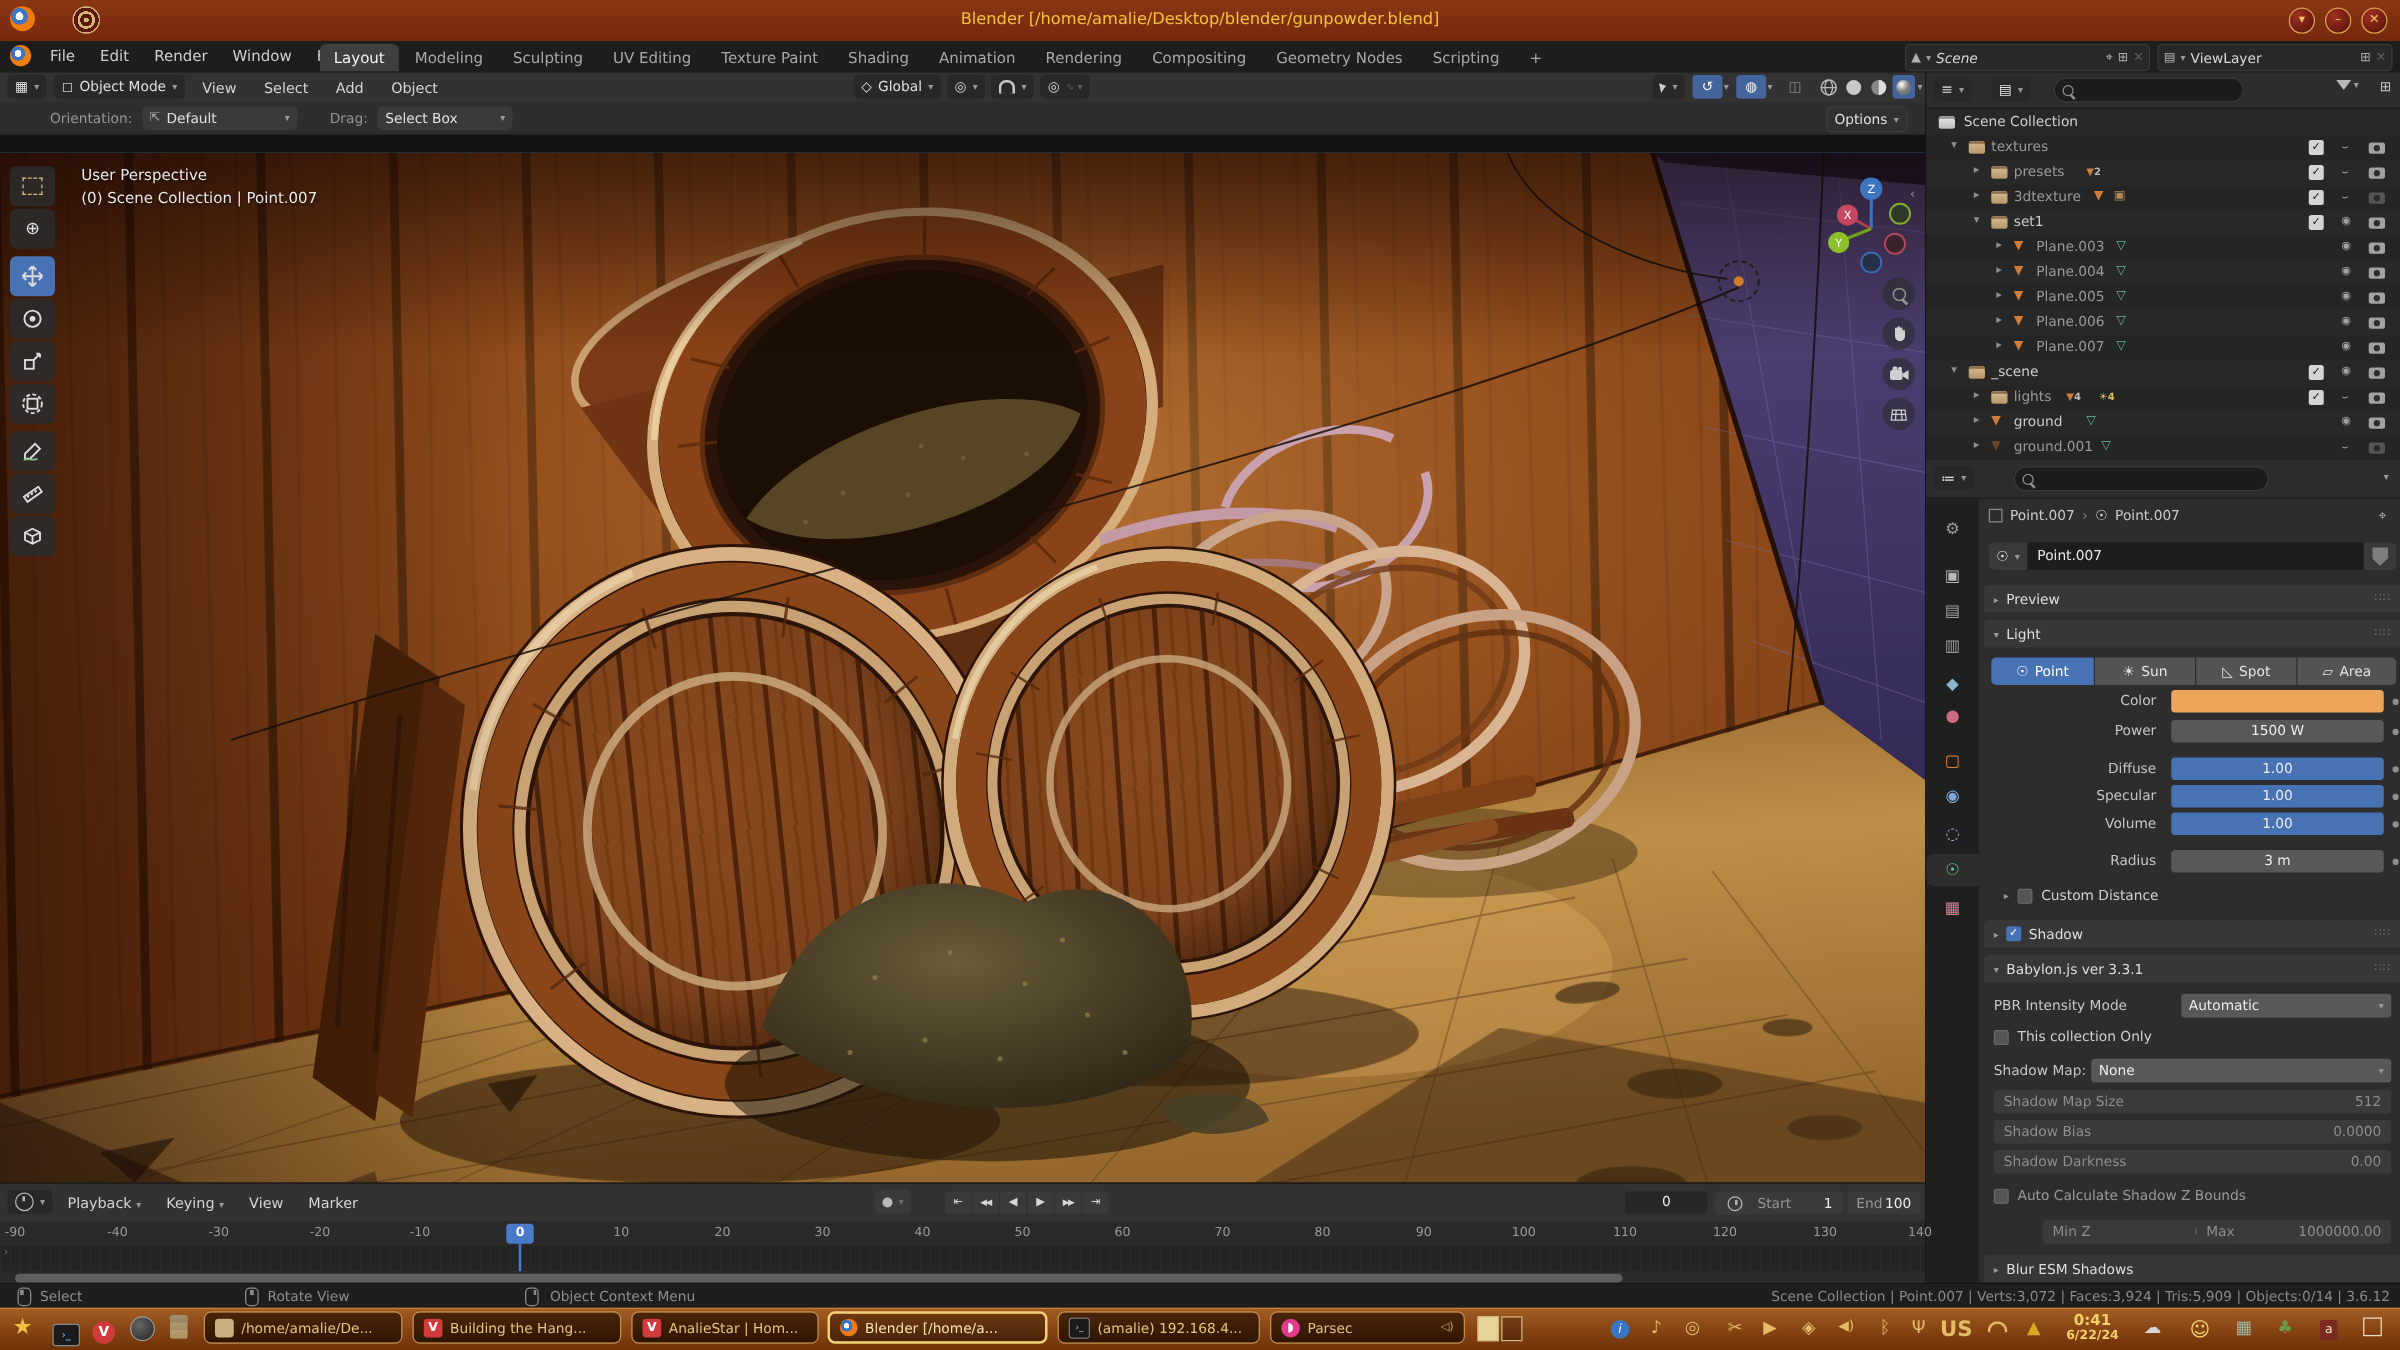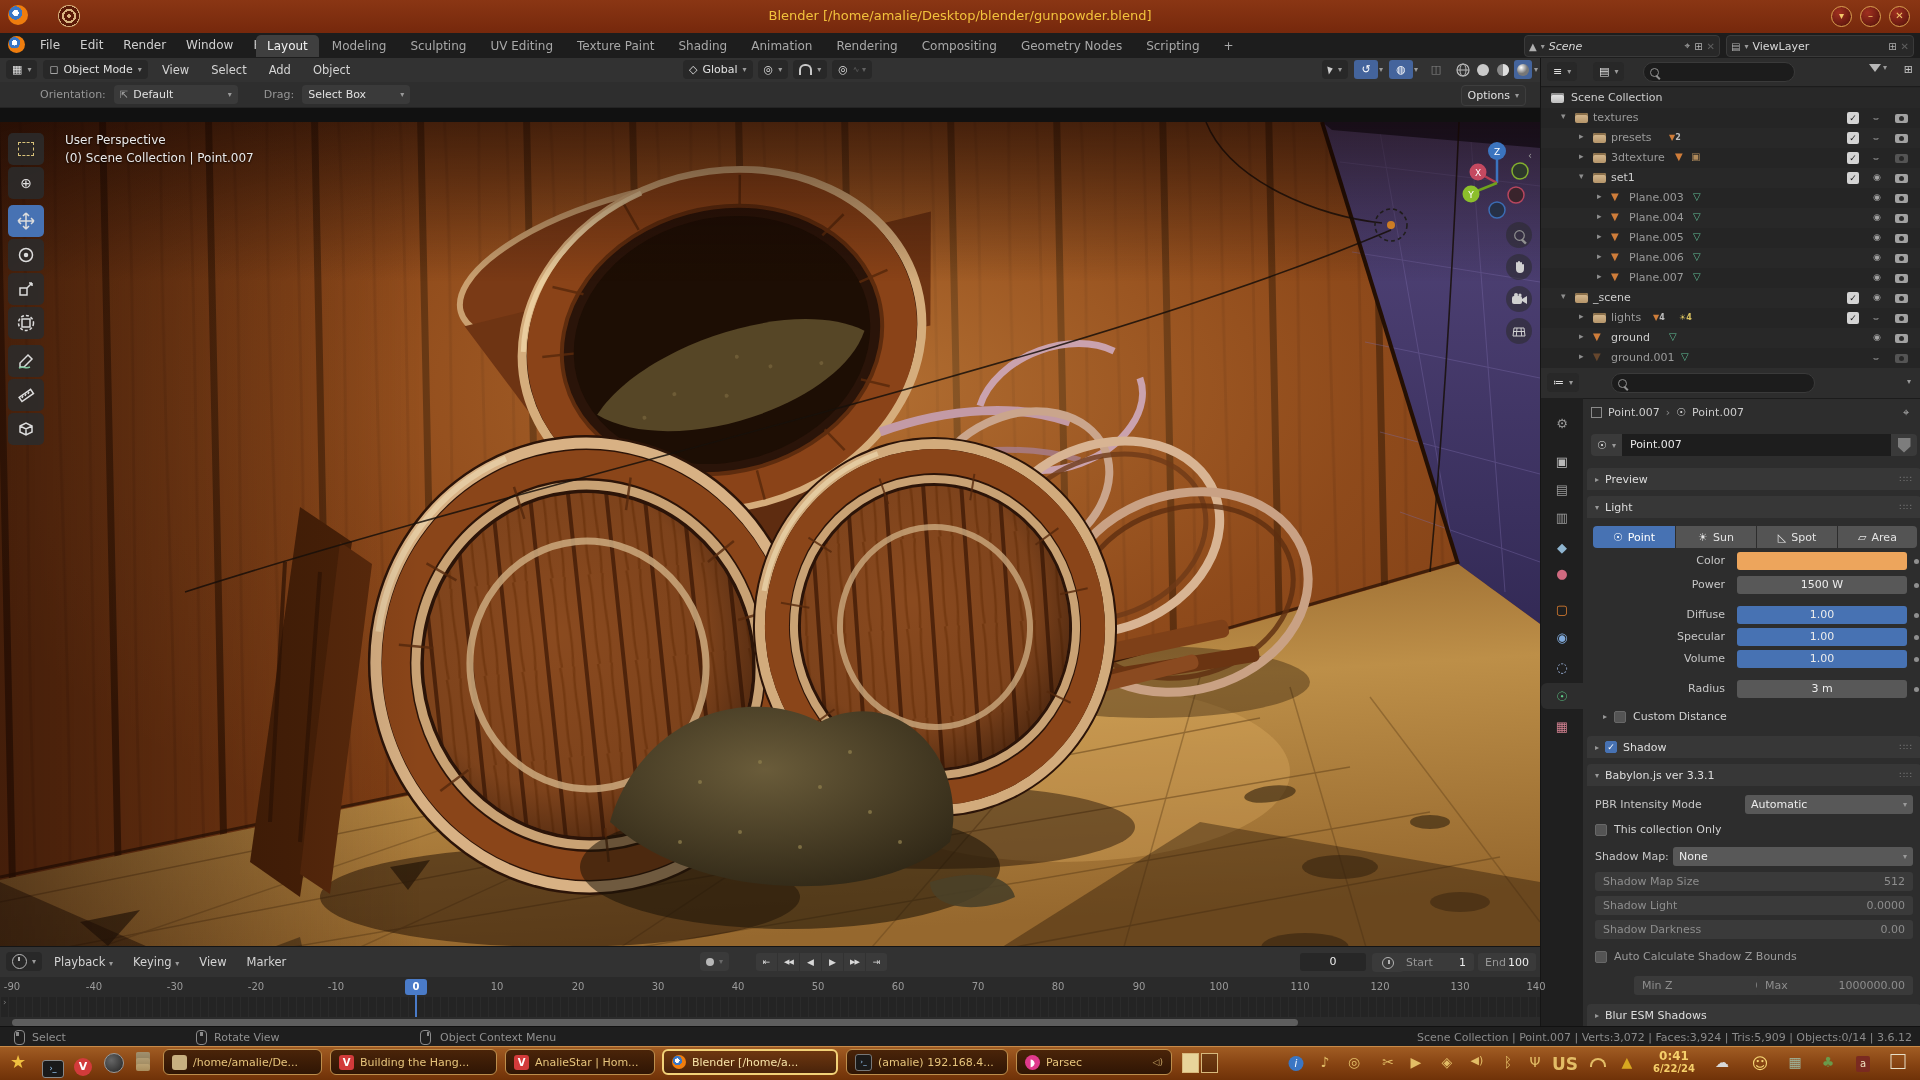--- a/index.html
+++ b/index.html
@@ -860,21 +860,21 @@
       <div class="ddown" style="left:86px;top:479px;width:240px;">
         <span>None</span>
           <span class="chev">▾</span>
       </div>
 
       <div class="disrow" style="left:8px;top:504px;width:318px;">
         <span>Shadow Map Size</span>
           <span>512</span>
       </div>
       <div class="disrow" style="left:8px;top:528px;width:318px;">
-        <span>Shadow Light</span>
+        <span>Shadow Bias</span>
           <span>0.0000</span>
       </div>
       <div class="disrow" style="left:8px;top:552px;width:318px;">
         <span>Shadow Darkness</span>
           <span>0.00</span>
       </div>
 
       <div class="abs row" style="left:8px;top:582px;gap:7px;">
         <span class="pchk"></span>
         <span style="color:#9a9a9a;">Auto Calculate Shadow Z Bounds</span>

